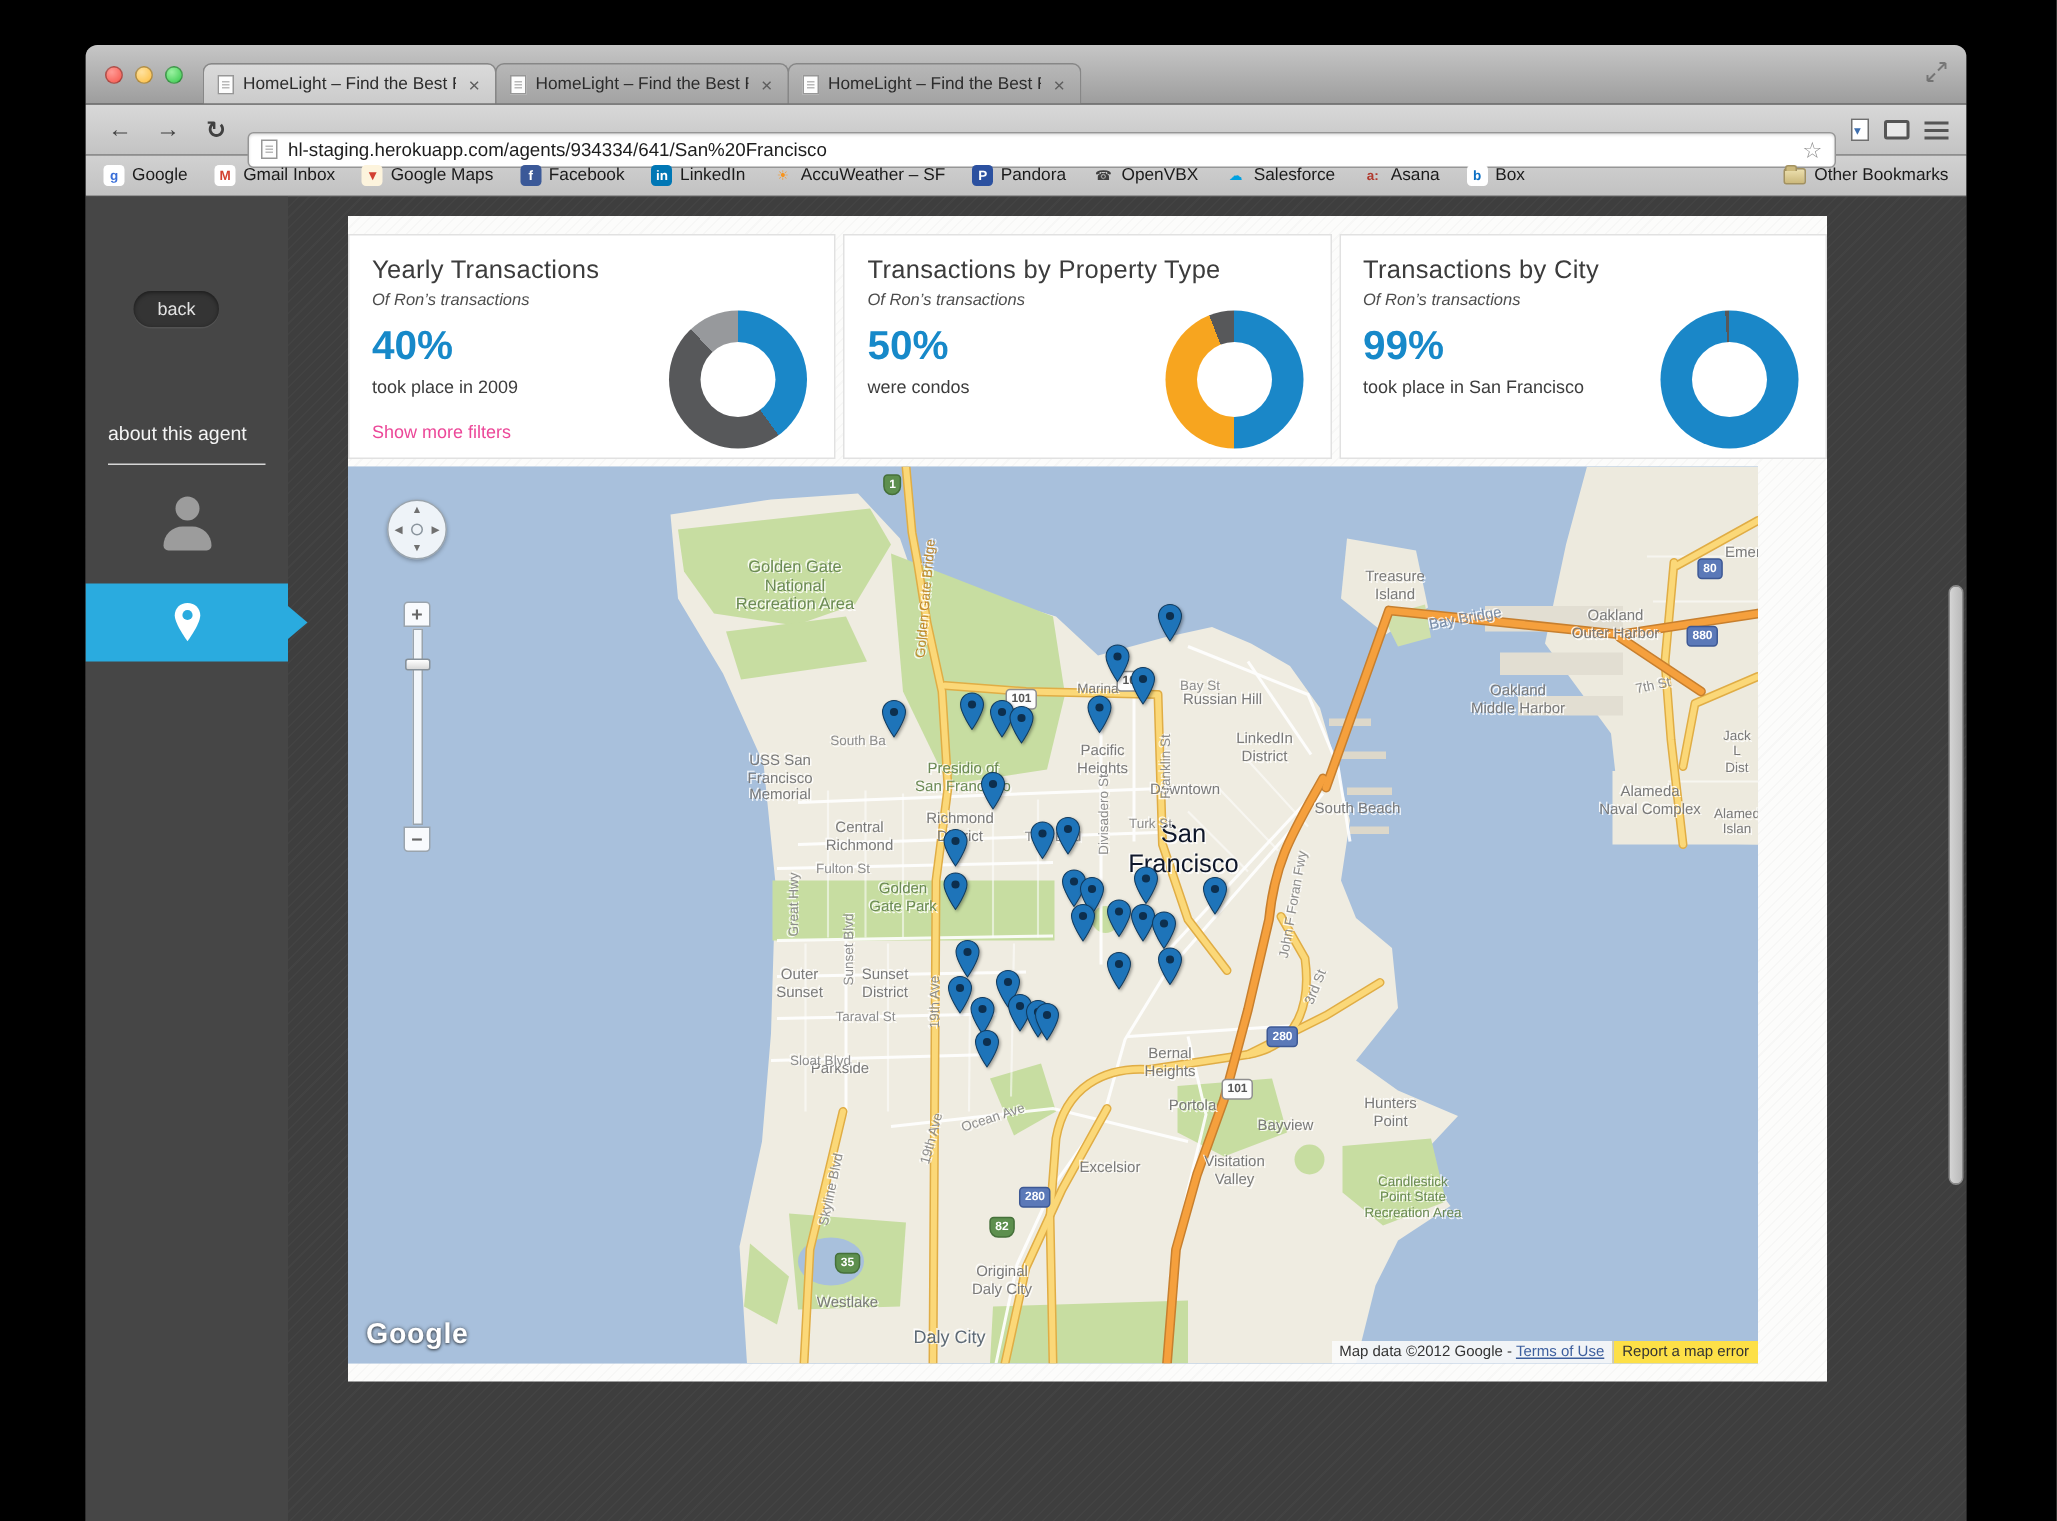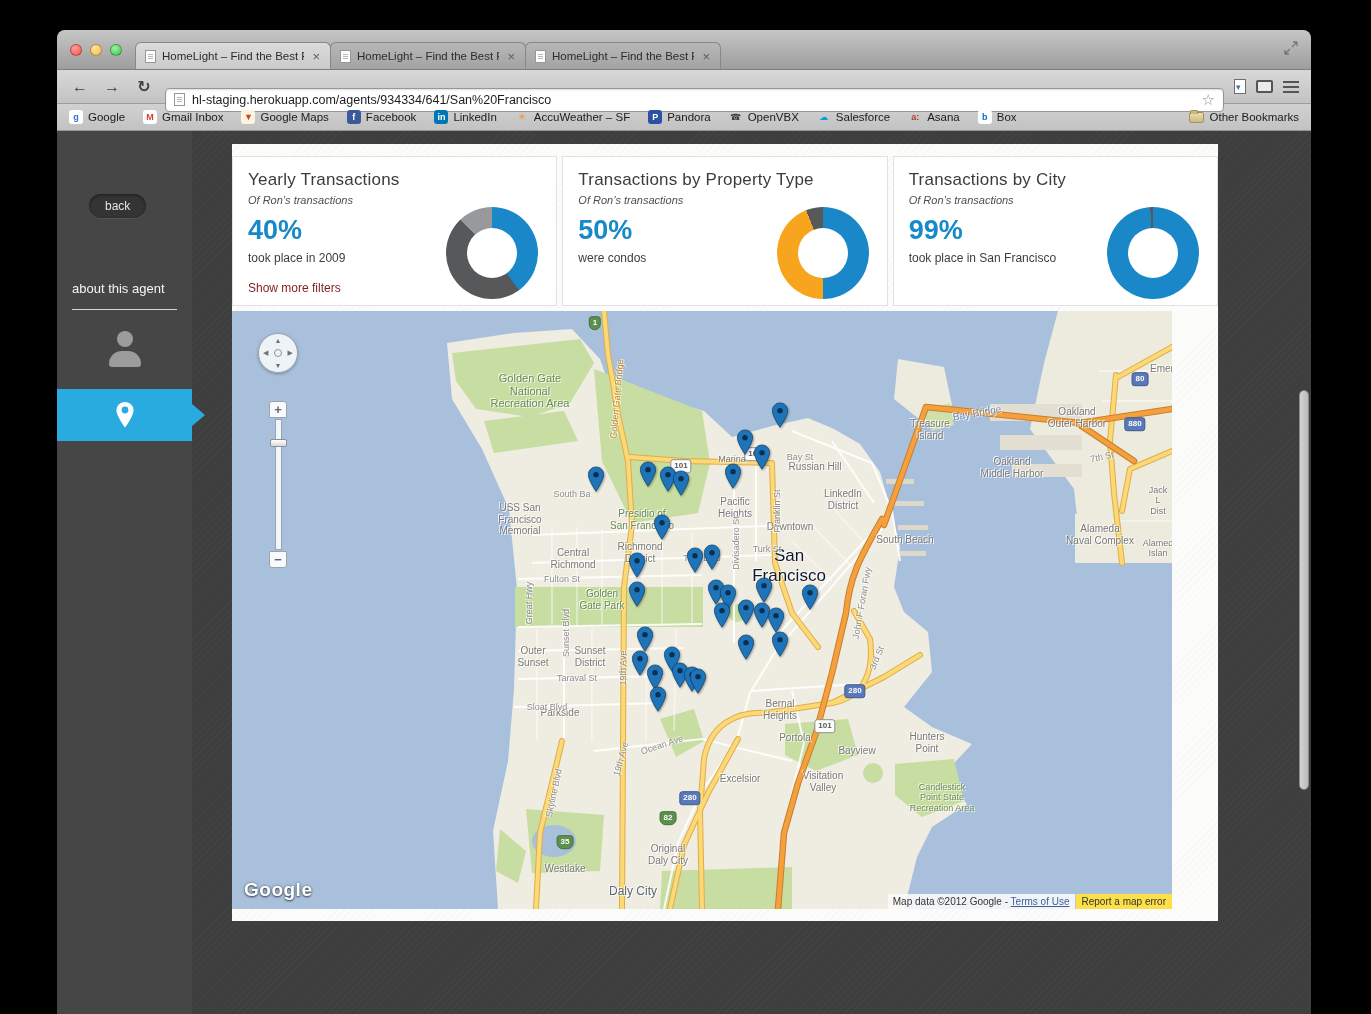--- a/index.html
+++ b/index.html
@@ -82,21 +82,21 @@
 
   .content { position:absolute; left:175px; top:13px; width:986px; height:777px; background:#fcfcfb;
              background-image:repeating-linear-gradient(315deg, rgba(0,0,0,.018) 0 1px, transparent 1px 5px); }
 
   .cards { position:absolute; top:12px; left:0; width:100%; display:flex; gap:5px; }
   .card { position:relative; flex:1; height:150px; background:#fff; border:1px solid #e1e1e1; padding:13px 15px; }
   .card-title { font-size:17px; color:#3c3c3c; letter-spacing:.2px; }
   .card-sub { font-style:italic; font-size:11px; color:#4d4d4d; margin-top:4px; }
   .card-value { font-size:27px; font-weight:bold; color:#1789c9; margin-top:9px; }
   .card-desc { font-size:12px; color:#3d3d3d; margin-top:5px; }
-  .card-link { position:absolute; left:15px; bottom:10px; font-size:12px; color:#7f1d1d; cursor:pointer; }
+  .card-link { position:absolute; left:15px; bottom:10px; font-size:12px; color:#ec4899; cursor:pointer; }
   .donut { position:absolute; right:18px; top:50px; width:92px; height:92px; border-radius:50%; }
   .donut::after { content:""; position:absolute; inset:21px; background:#fff; border-radius:50%; }
 
   
   .map { position:absolute; top:167px; left:0; width:940px; height:598px; overflow:hidden; background:#a8c0dc; }
   .map-base { position:absolute; inset:0; z-index:1; }
   .map-label { position:absolute; z-index:10; transform:translate(-50%,-50%); font-size:10px; color:#7a7a7a;
                text-align:center; white-space:pre-line; line-height:1.15;
                text-shadow:1px 1px 0 rgba(255,255,255,.85), -1px -1px 0 rgba(255,255,255,.85); pointer-events:none; }
   .map-shield { position:absolute; z-index:11; transform:translate(-50%,-50%); font-size:8px; font-weight:bold;
@@ -443,21 +443,21 @@
             <div class="map-label" style="left: 625px; top: 440px; transform: translate(-50%, -50%);">Bayview</div>
             <div class="map-label" style="left: 695px; top: 431px; transform: translate(-50%, -50%);">Hunters
 Point</div>
             <div class="map-label" style="left: 710px; top: 487px; font-size: 9px; color: rgb(107, 138, 85); transform: translate(-50%, -50%);">Candlestick
 Point State
 Recreation Area</div>
             <div class="map-label" style="left: 333px; top: 558px; transform: translate(-50%, -50%);">Westlake</div>
             <div class="map-label" style="left: 401px; top: 581px; font-size: 12px; color: rgb(93, 106, 118); transform: translate(-50%, -50%);">Daly City</div>
             <div class="map-label" style="left: 436px; top: 543px; transform: translate(-50%, -50%);">Original
 Daly City</div>
-            <div class="map-label" style="left: 698px; top: 80px; transform: translate(-50%, -50%); margin-top: 38px;">Treasure
+            <div class="map-label" style="left: 698px; top: 80px; transform: translate(-50%, -50%);">Treasure
 Island</div>
             <div class="map-label" style="left: 845px; top: 106px; transform: translate(-50%, -50%);">Oakland
 Outer Harbor</div>
             <div class="map-label" style="left: 780px; top: 156px; transform: translate(-50%, -50%);">Oakland
 Middle Harbor</div>
             <div class="map-label" style="left: 868px; top: 223px; transform: translate(-50%, -50%);">Alameda
 Naval Complex</div>
             <div class="map-label" style="left: 930px; top: 58px; transform: translate(-50%, -50%);">Emer</div>
             <div class="map-label" style="left: 926px; top: 190px; font-size: 9px; transform: translate(-50%, -50%);">Jack L
 Dist</div>

